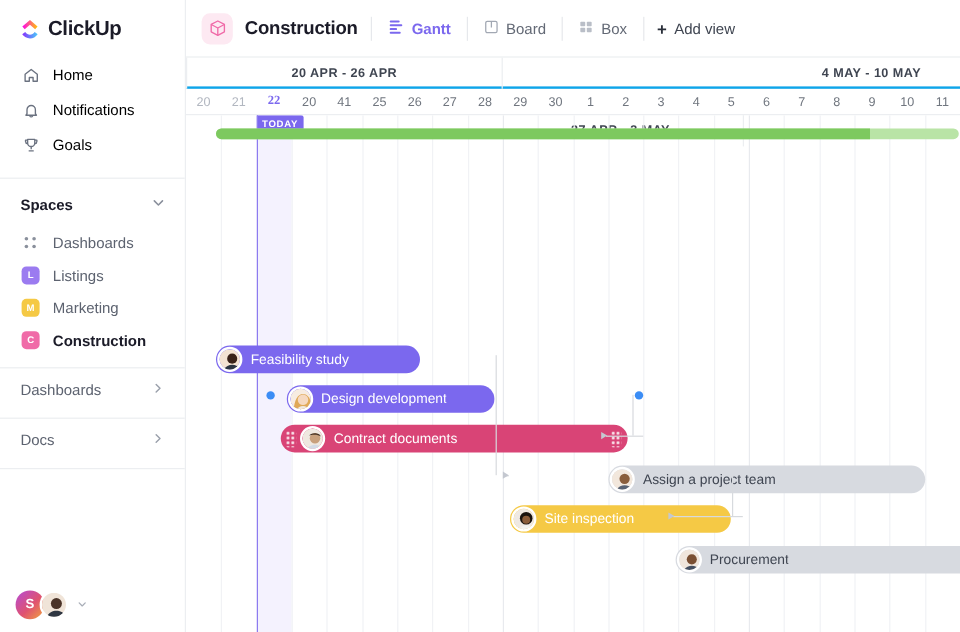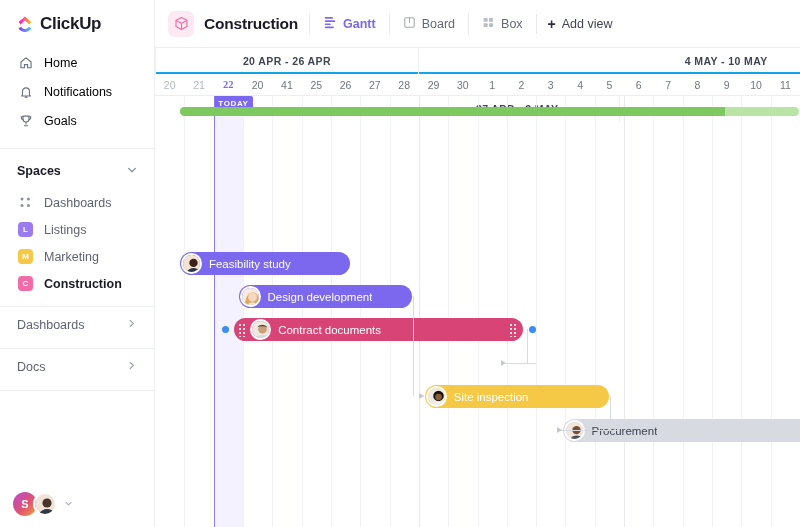--- a/index.html
+++ b/index.html
@@ -122,21 +122,21 @@
     position: absolute; top: 0; height: 15px;
     background: #7b68ee; color: #fff; font-size: 8px; font-weight: bold;
     letter-spacing: 0.6px; display: flex; align-items: center; justify-content: center;
     border-radius: 0 2px 2px 0;
   }
   .progress-track { position: absolute; height: 9px; border-radius: 5px; background: #b9e4a6; }
   .progress-fill { position: absolute; height: 9px; border-radius: 5px 0 0 5px; background: #7dc95f; }
 
   .bar {
     position: absolute; height: 23px; border-radius: 12px;
-    display: flex; align-items: center; cursor: pointer;
+    display: flex; align-items: center; cursor: pointer; margin-top: 36px;
   }
   .bar-label {
     font-size: 11.5px; color: #ffffff; white-space: nowrap;
     padding-left: 7px; overflow: hidden;
   }
   .bar.grey .bar-label { color: #3f4551; }
   .bar-av {
     width: 21px; height: 21px; border-radius: 50%; flex: 0 0 21px;
     margin-left: 1px; border: 2px solid #ffffff; overflow: hidden; position: relative;
   }
@@ -424,20 +424,28 @@
           <span class="grip" style="margin-left: 4px;"></span>
           <span class="bar-av" style="margin-left: 3px;"><svg width="21" height="21" viewBox="0 0 24 24">
               <rect width="24" height="24" fill="#efe8e0"></rect>
               <circle cx="12" cy="9.4" r="5" fill="#c8a07c"></circle>
               <path d="M6.6 7 C7 3.6 17 3.6 17.4 7.6 C15 5.6 9 5.6 6.6 7Z" fill="#4a3526"></path>
               <path d="M3 24 C4 18 8 15.6 12 15.6 C16 15.6 20 18 21 24 Z" fill="#d2dbe6"></path>
             </svg></span>
           <span class="bar-label">Contract documents</span>
           <span class="grip" style="margin-left: auto; margin-right: 5px;"></span>
         </div>
+        <div class="bar grey" style="left: 351.818px; width: 263.864px; top: 256px; background: rgb(215, 218, 224);">
+          <span class="bar-av"><svg width="21" height="21" viewBox="0 0 24 24">
+              <rect width="24" height="24" fill="#f2e7dc"></rect>
+              <circle cx="12" cy="9.2" r="4.9" fill="#8a5e3c"></circle>
+              <path d="M3 24 C4 17.8 8 15.3 12 15.3 C16 15.3 20 17.8 21 24 Z" fill="#586273"></path>
+            </svg></span>
+          <span class="bar-label">Assign a project team</span>
+        </div>
         <div class="bar" style="left: 269.727px; width: 184.705px; top: 289px; background: rgb(245, 201, 69);">
           <span class="bar-av"><svg width="21" height="21" viewBox="0 0 24 24">
               <rect width="24" height="24" fill="#efe9e3"></rect>
               <circle cx="12" cy="9" r="6" fill="#19130f"></circle>
               <circle cx="12" cy="10.4" r="3.8" fill="#8a5c3a"></circle>
               <path d="M3.5 24 C4.5 18 8 15.6 12 15.6 C16 15.6 19.5 18 20.5 24 Z" fill="#f3f2f0"></path>
             </svg></span>
           <span class="bar-label">Site inspection</span>
         </div>
         <div class="bar grey" style="left: 407.523px; width: 249.205px; top: 323px; background: rgb(215, 218, 224);">

